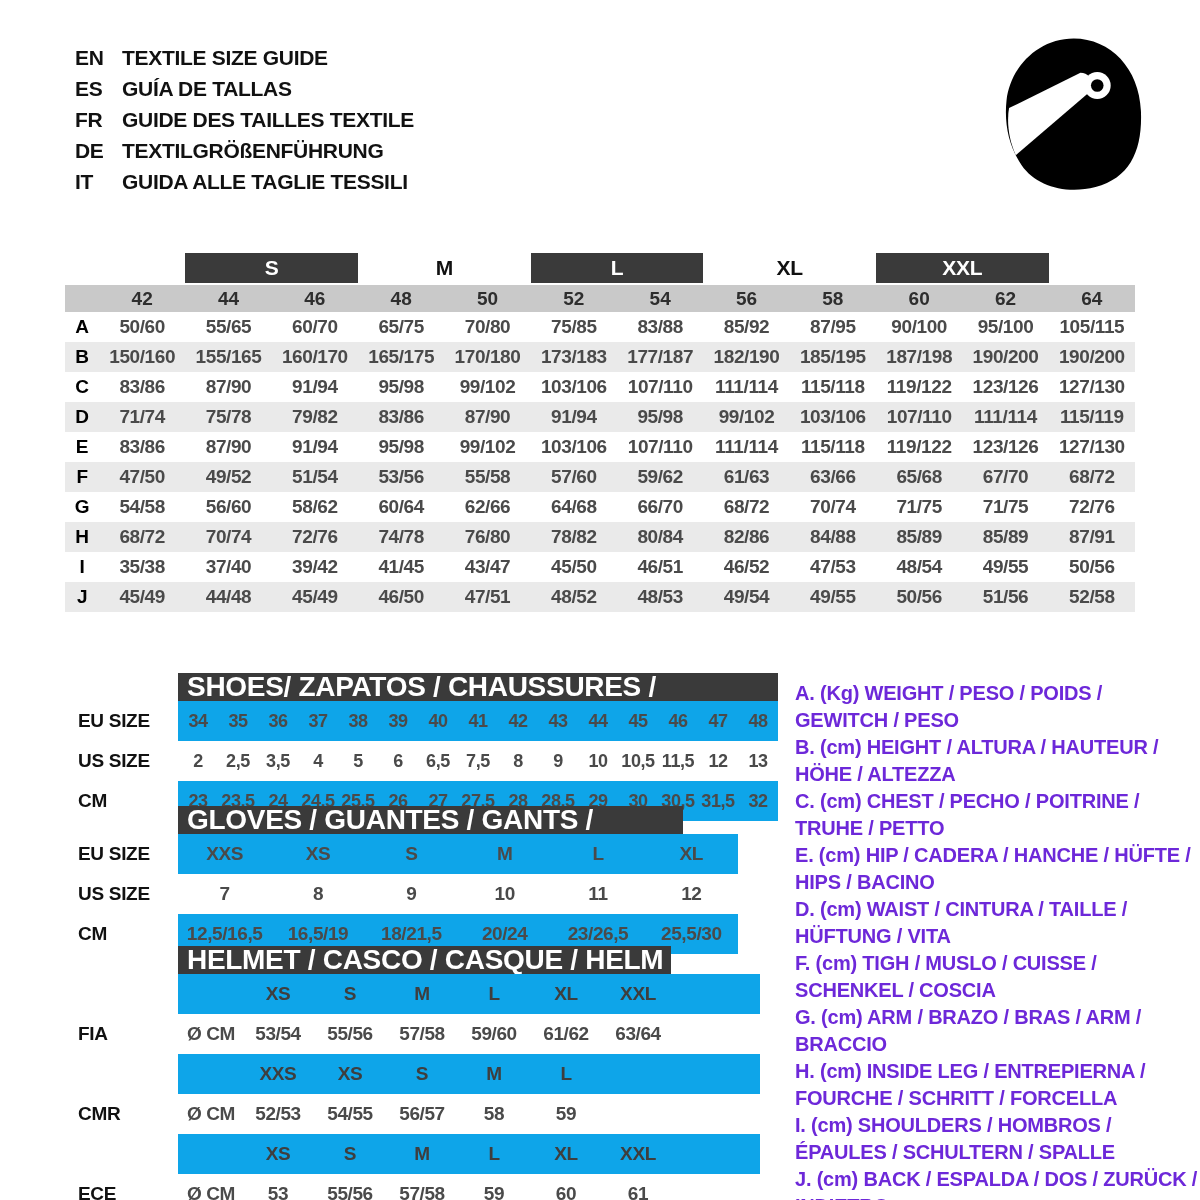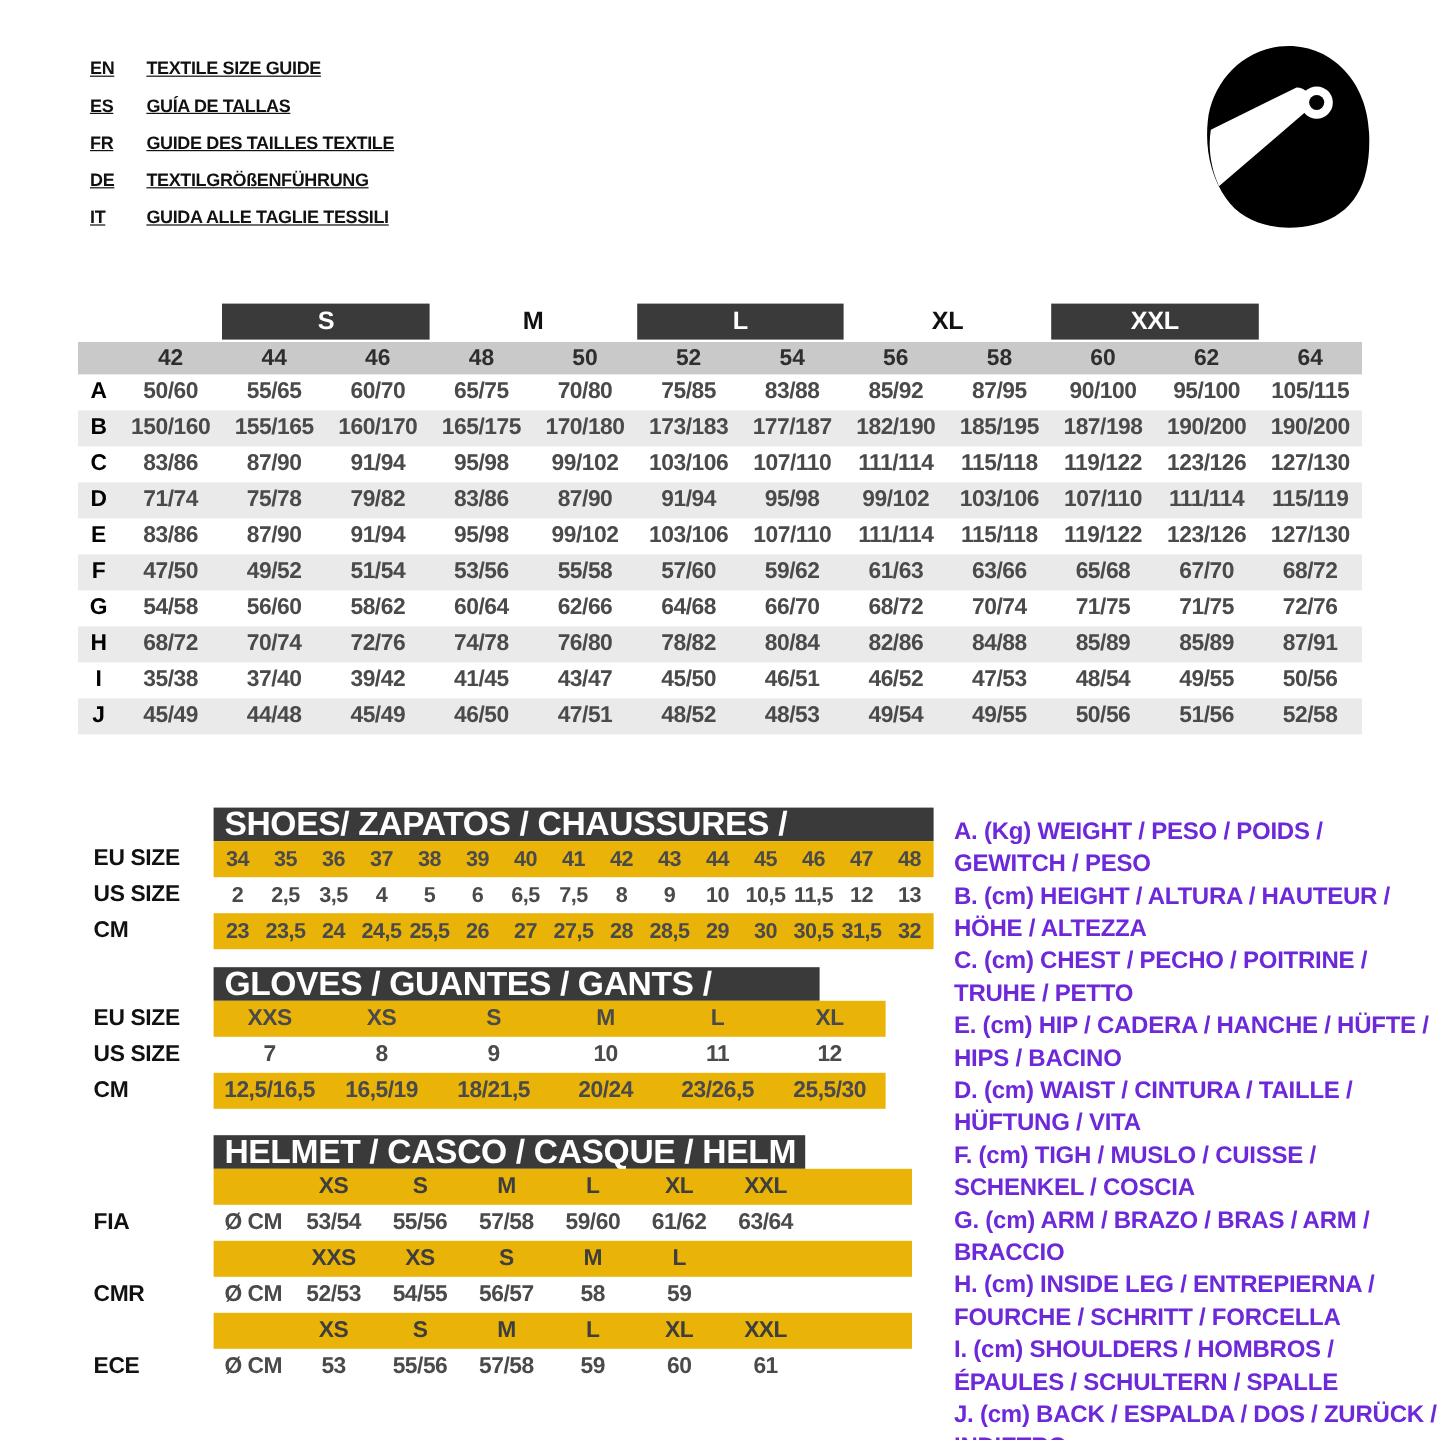--- a/index.html
+++ b/index.html
@@ -3,45 +3,45 @@
 <meta charset="utf-8">
 <style>
   html,body{margin:0;padding:0;background:#fff;}
   .canvas{
     position:relative;width:1200px;height:1200px;background:#ffffff;overflow:hidden;
     font-family:"Liberation Sans","DejaVu Sans",sans-serif;font-weight:bold;color:#111;
     -webkit-font-smoothing:antialiased;
   }
   
   .lang-list{position:absolute;left:75px;top:42px;}
-  .lang-row{display:flex;height:31px;align-items:center;font-size:15px;letter-spacing:-0.3px;text-decoration:underline;}
+  .lang-row{display:flex;height:31px;align-items:center;font-size:21px;letter-spacing:-0.3px;}
   .lang-code{width:47px;flex:0 0 47px;}
   .lang-label{white-space:nowrap;}
   
   .logo{position:absolute;left:983px;top:30px;width:168px;height:168px;}
   
   .main-table{position:absolute;left:65px;top:253px;width:1070px;}
   .m-grid{display:grid;grid-template-columns:34px repeat(12,1fr);align-items:center;}
   .band-row{height:30px;margin-bottom:2px;}
   .band{height:30px;display:flex;align-items:center;justify-content:center;
         font-size:21px;letter-spacing:-0.3px;color:#111;}
   .band.boxed{background:#3a3a3a;color:#fff;}
   .num-row{height:27px;background:#c9c9c9;font-size:19px;color:#2e2e2e;text-align:center;}
   .m-row{height:30px;font-size:19px;text-align:center;color:#4a4a4a;letter-spacing:-0.4px;}
   .m-row.gray{background:#eaeaea;}
   .letter-cell{color:#000;}
   
   .section{position:absolute;left:65px;}
   .sec-title{height:28px;line-height:28px;background:#3a3a3a;color:#fff;font-size:28px;
              letter-spacing:-0.3px;padding-left:9px;margin-left:113px;box-sizing:border-box;}
-  .sec-row{display:flex;height:30px;align-items:stretch;}
+  .sec-row{display:flex;height:40px;align-items:stretch;}
   .sec-label{width:113px;flex:0 0 113px;display:flex;align-items:center;
              padding-left:13px;box-sizing:border-box;font-size:19px;color:#111;letter-spacing:-0.3px;}
   .sec-data{display:grid;align-items:center;text-align:center;color:#4a4a4a;letter-spacing:-0.4px;}
-  .sec-data.gray{background:#eab308;}
+  .sec-data.gray{background:#0ea5e9;}
   .shoes-data{width:600px;grid-template-columns:repeat(15,1fr);font-size:18px;}
   .gloves-data{width:560px;grid-template-columns:repeat(6,1fr);font-size:19px;}
   .helmet-data{width:582px;grid-template-columns:64px repeat(6,72px) 1fr;font-size:19px;}
   .helmet-data .unit-cell{text-align:left;padding-left:9px;color:#4a4a4a;}
   .helmet-data .size-cell{color:#3e3e3e;}
   
   .legend{position:absolute;left:795px;top:680px;width:405px;font-size:20px;
           line-height:27px;color:#6d28d9;letter-spacing:-0.2px;}
   .legend-item{margin:0;}
 </style>

